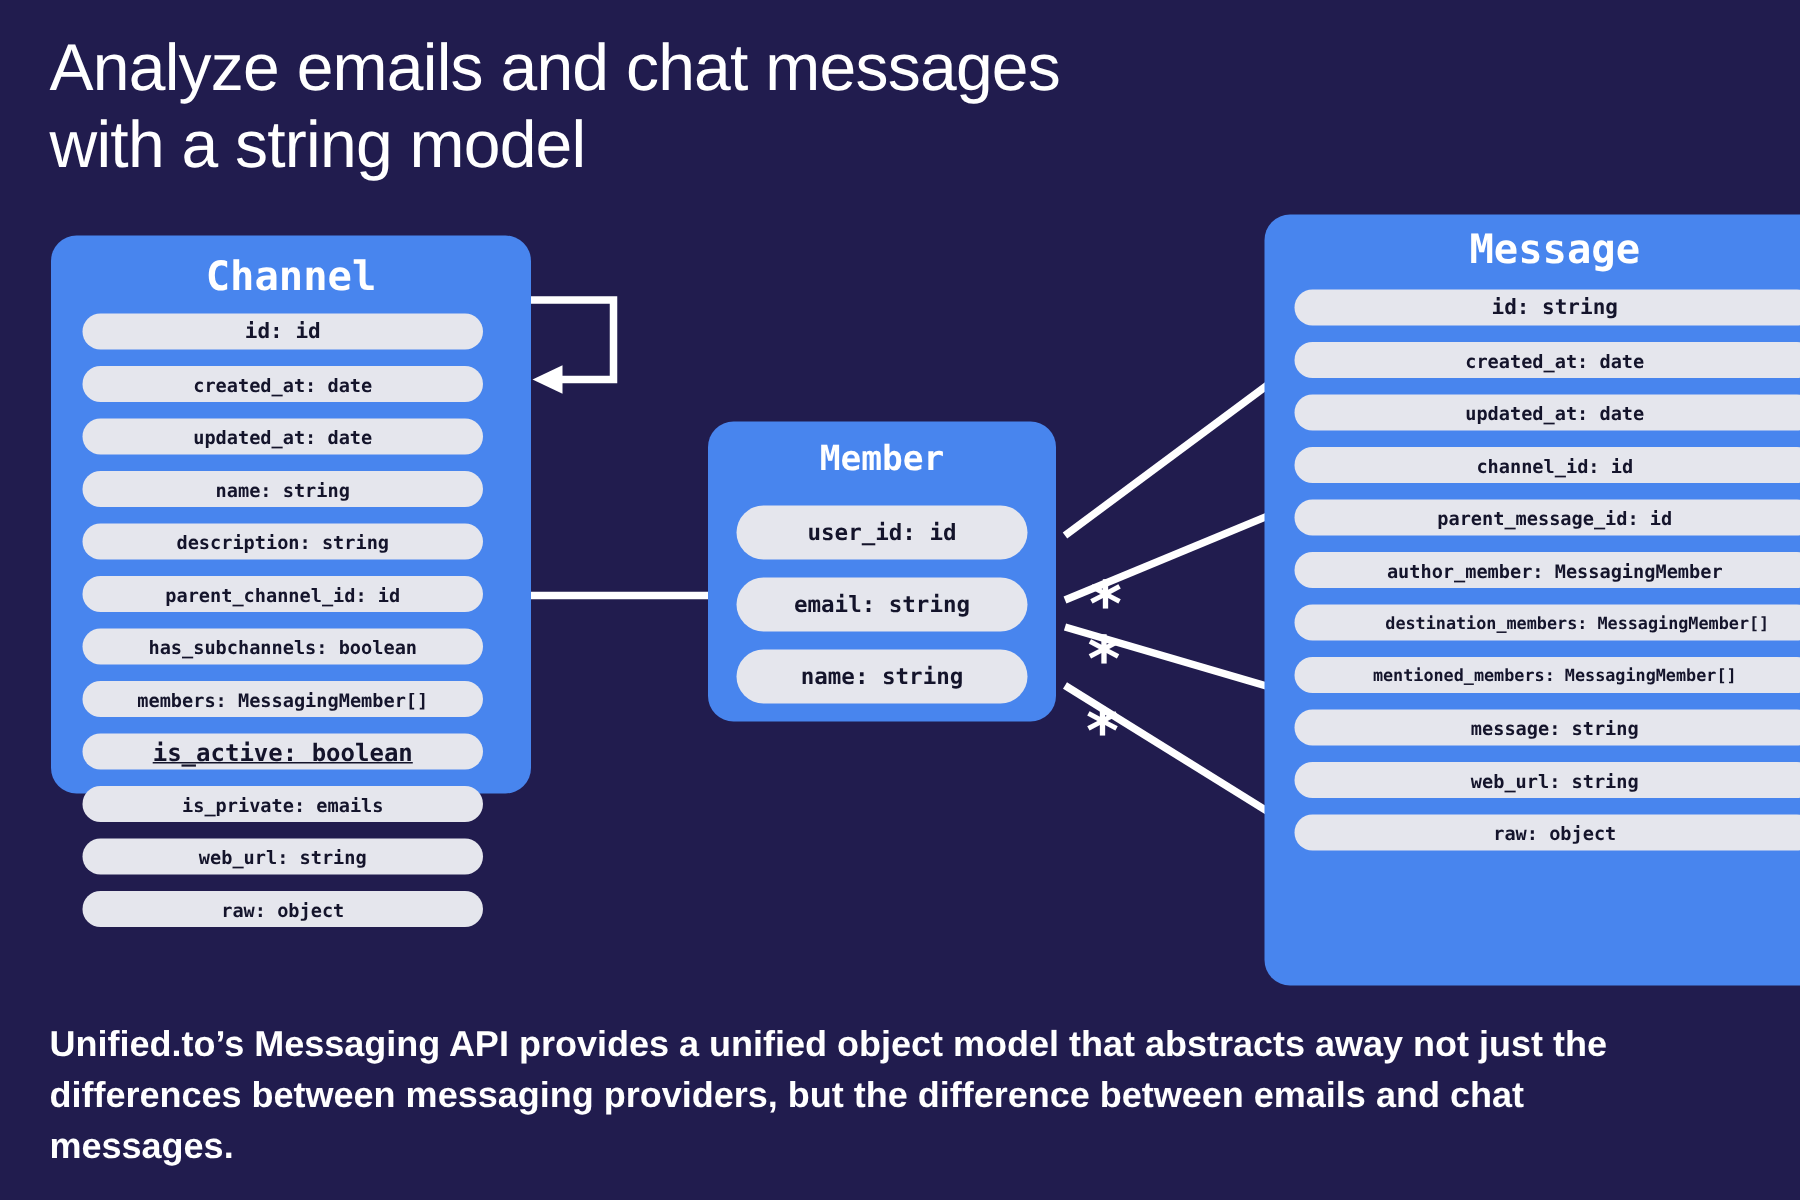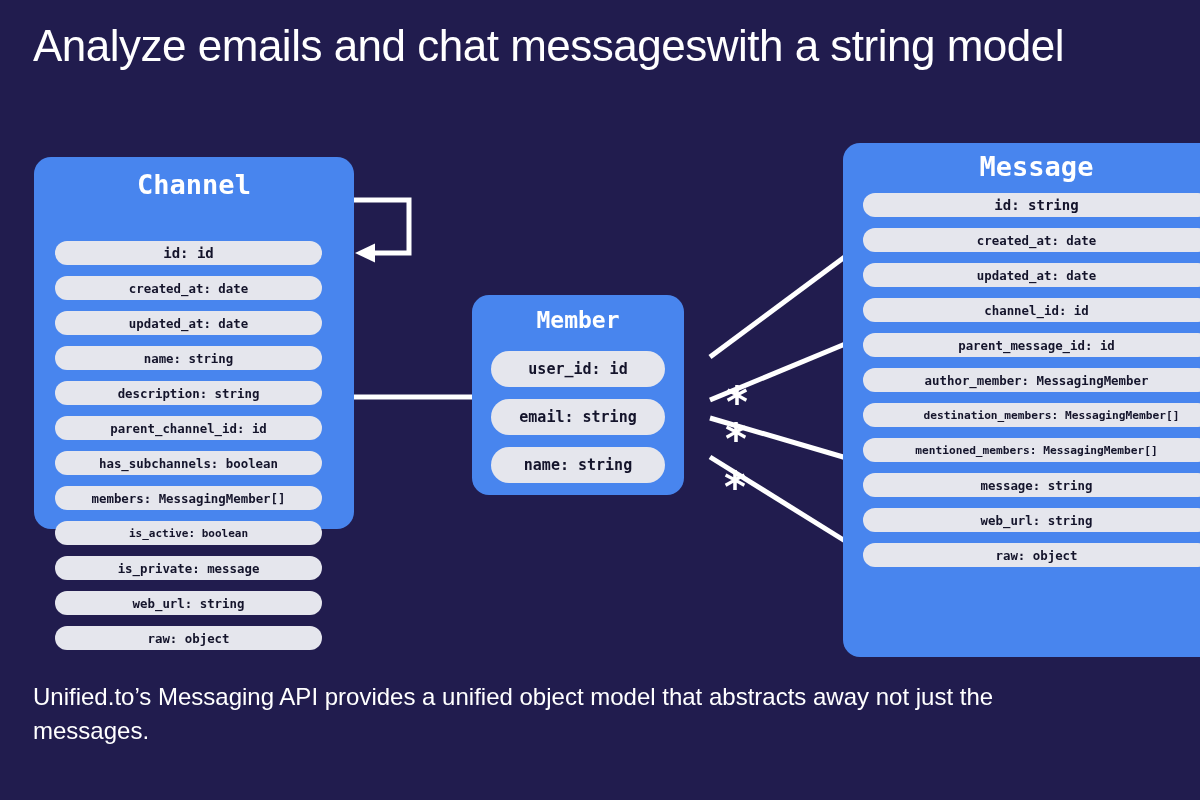--- a/index.html
+++ b/index.html
@@ -8,65 +8,65 @@
     width:1200px;height:800px;
     background:var(--background,#211c4e);
     overflow:hidden;
     font-family:"Liberation Sans",sans-serif;
   }
   
   .page-title{
     position:absolute;left:33px;top:20px;margin:0;
     color:var(--text,#ffffff);
     font-size:44px;line-height:51px;font-weight:500;letter-spacing:-0.5px;
-    display:flex;
+    display:flex;flex-direction:column;
   }
   
   .connectors{position:absolute;left:0;top:0;width:1200px;height:800px;}
   .rel{stroke:var(--line,#ffffff);stroke-width:5;fill:none;}
   .arrow{fill:var(--line,#ffffff);}
   .star{
     fill:var(--line,#ffffff);
     font-family:"DejaVu Sans",sans-serif;
     font-size:42px;font-weight:bold;text-anchor:middle;
   }
   
   .entity{
     position:absolute;
     background:var(--card-blue,#4885ee);
     border-radius:17px;
   }
   #entity-channel{left:34px;top:157px;width:320px;height:372px;}
-  #entity-member{left:472px;top:295px;width:212px;height:200px;}
+  #entity-member{left:472px;top:281px;width:232px;height:200px;}
   #entity-message{left:843px;top:143px;width:387px;height:514px;}
   .entity-title{
     position:absolute;left:0;right:0;text-align:center;
     color:#ffffff;font-family:"DejaVu Sans Mono",monospace;font-weight:bold;
   }
   #entity-channel .entity-title{top:13px;font-size:27px;line-height:30px;}
   #entity-member  .entity-title{top:12px;font-size:23px;line-height:26px;}
   #entity-message .entity-title{top:9px; font-size:27px;line-height:30px;}
   .pills{position:absolute;display:flex;flex-direction:column;}
-  #entity-channel .pills{left:21px;right:32px;top:52px;gap:11px;margin-top:32px;}
+  #entity-channel .pills{left:21px;right:32px;top:52px;gap:11px;}
   #entity-member  .pills{left:19px;right:19px;top:56px;gap:12px;}
   #entity-message .pills{left:20px;right:20px;top:50px;gap:11px;}
   .pill{
     background:var(--pill-bg,#e5e6ed);
     color:var(--pill-text,#14142b);
     font-family:"DejaVu Sans Mono",monospace;font-weight:bold;
     display:flex;align-items:center;justify-content:center;
     white-space:nowrap;overflow:hidden;
   }
   .pill-sm{height:24px;border-radius:12px;font-size:12.4px;}
   .pill-lg{height:36px;border-radius:18px;font-size:15px;}
   
   .description{
     position:absolute;left:33px;top:680px;margin:0;
     color:var(--text,#ffffff);
-    font-size:24px;line-height:34px;font-weight:400;
+    font-size:24px;line-height:34px;font-weight:700;
     display:flex;flex-direction:column;
   }
 </style>
 </head>
 <body>
 
 <div class="stage">
 
   <h1 class="page-title">
     <span>Analyze emails and chat messages</span>
@@ -99,23 +99,23 @@
         <div class="pill pill-sm" style="font-size: 12.4px;">name: string</div>
 
         <div class="pill pill-sm" style="font-size: 12.4px;">description: string</div>
 
         <div class="pill pill-sm" style="font-size: 12.4px;">parent_channel_id: id</div>
 
         <div class="pill pill-sm" style="font-size: 12.4px;">has_subchannels: boolean</div>
 
         <div class="pill pill-sm" style="font-size: 12.4px;">members: MessagingMember[]</div>
 
-        <div class="pill pill-sm" style="font-size: 11px;">is_active: boolean</div>
+        <div class="pill pill-sm" style="font-size: 16px; text-decoration: underline;">is_active: boolean</div>
 
-        <div class="pill pill-sm" style="font-size: 12.4px;">is_private: message</div>
+        <div class="pill pill-sm" style="font-size: 12.4px;">is_private: emails</div>
 
         <div class="pill pill-sm" style="font-size: 12.4px;">web_url: string</div>
 
         <div class="pill pill-sm" style="font-size: 12.4px;">raw: object</div>
       </div>
   </div>
 
   <div class="entity" id="entity-member">
     <div class="entity-title">Member</div>
     <div class="pills">
@@ -155,17 +155,18 @@
         <div class="pill pill-sm" style="font-size: 12.4px;">web_url: string</div>
 
         <div class="pill pill-sm" style="font-size: 12.4px;">raw: object</div>
       </div>
   </div>
 
   <p class="description">
 
       <span>Unified.to’s Messaging API provides a unified object model that abstracts away not just the</span>
 
+      <span>differences between messaging providers, but the difference between emails and chat</span>
 
       <span>messages.</span>
     </p>
 
 </div>
 
 </body></html>

